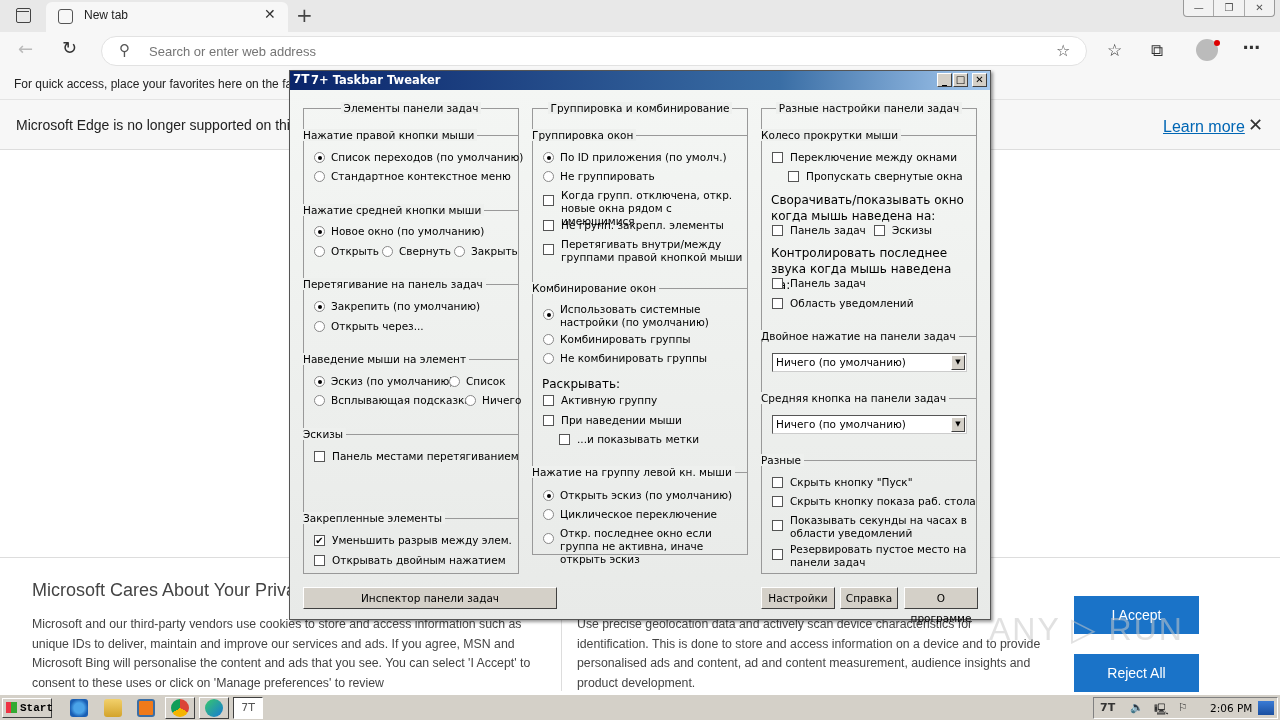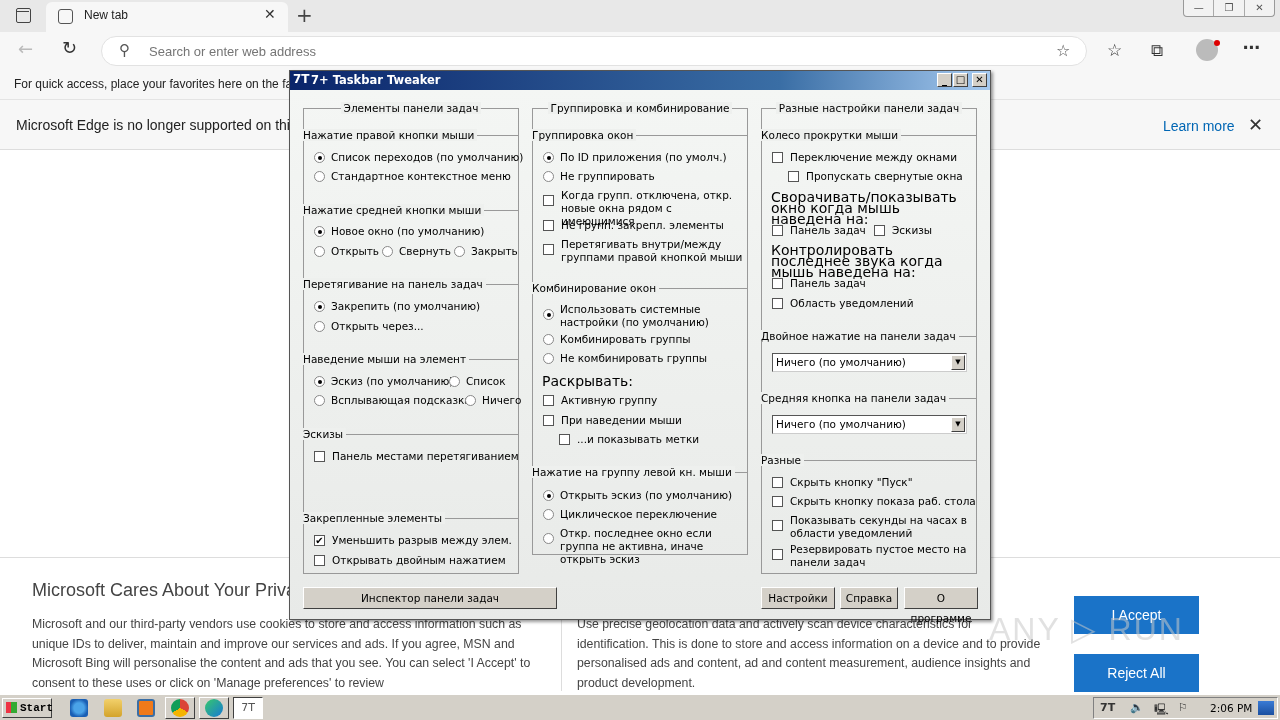--- a/index.html
+++ b/index.html
@@ -24,21 +24,21 @@
 #addr-search{left:17px;top:4px;font-size:15px;color:#555}
 #addr-input{left:47px;top:7px;font-size:13px;color:#555;font-family:"Liberation Sans",sans-serif;border:none;outline:none;width:800px;background:transparent}
 #addr-fav{left:954px;top:4px;font-size:16px;color:#555}
 .tb-icon{top:8px;font-size:17px;color:#333}
 #avatar{left:1196px;top:7px;width:22px;height:22px;border-radius:50%;background:#bbb}
 #avatar:after{content:"";position:absolute;right:-2px;top:1px;width:6px;height:6px;border-radius:50%;background:#d00}
 #favbar{left:0;top:70px;width:1280px;height:30px;background:#f7f7f7;border-bottom:1px solid #e4e4e4}
 #favbar-text{left:14px;top:7px;font-size:12px;color:#222;font-family:"Liberation Sans",sans-serif}
 #infobar{left:0;top:100px;width:1280px;height:50px;background:#f7f7f7;border-bottom:1px solid #ddd}
 #infobar-text{left:16px;top:17px;font-size:14px;color:#222;font-family:"Liberation Sans",sans-serif}
-#learn-more{left:1163px;top:18px;font-size:14px;color:#0066b4;font-family:"Liberation Sans",sans-serif}
+#learn-more{left:1163px;top:18px;font-size:16px;color:#0066b4;text-decoration:underline;font-family:"Liberation Sans",sans-serif}
 #info-close{left:1248px;top:14px;font-size:18px;color:#333}
 
 #cookie{left:0;top:557px;width:1280px;height:133px;background:#fff;border-top:1px solid #ddd}
 #cookie-title{left:32px;top:22px;font-size:18px;color:#444;font-family:"Liberation Sans",sans-serif}
 #cookie-left{left:32px;top:57px;width:510px;font-size:12.3px;line-height:19.5px;color:#444;font-family:"Liberation Sans",sans-serif}
 #cookie-sep{left:561px;top:50px;width:1px;height:83px;background:#ddd}
 #cookie-right{left:577px;top:57px;width:470px;font-size:12.3px;line-height:19.5px;color:#444;font-family:"Liberation Sans",sans-serif}
 #btn-accept,#btn-reject{left:1074px;width:125px;height:38px;background:#1a73c8;color:#fff;font-size:14px;text-align:center;line-height:38px;font-family:"Liberation Sans",sans-serif}
 #btn-accept{top:38px}
 #btn-reject{top:96px}
@@ -52,21 +52,21 @@
 #dlg-body{left:0;top:19px;width:700px;height:529px;background:linear-gradient(180deg,#f4f6f4,#e8eae8)}
 .group{position:absolute;border:1px solid #999}
 .grp-title{position:absolute;top:-7px;left:0;right:0;text-align:center;font-size:10.5px;color:#000;line-height:12px}
 .grp-title span{background:#eef0ee;padding:0 3px}
 .sub{position:absolute;left:-1px;right:-1px;border-top:1px solid #999}
 .sub-title{position:absolute;top:-7px;left:0;font-size:10.5px;color:#000;background:#eef0ee;padding-right:3px;line-height:12px}
 .row{position:absolute;font-size:10.5px;color:#000;line-height:13px;display:flex;align-items:flex-start;white-space:nowrap}
 .radio{width:11px;height:11px;border-radius:50%;border:1px solid #888;background:#fff;margin-right:6px;position:relative;flex:none;margin-top:1px}
 .radio.on:after{content:"";position:absolute;left:3px;top:3px;width:4px;height:4px;border-radius:50%;background:#000}
 .check{width:11px;height:11px;border:1px solid #555;background:#fff;margin-right:7px;position:relative;flex:none;margin-top:1px;font-size:10px;line-height:9px;text-align:center}
-.lbl{position:absolute;font-size:14px;color:#000;line-height:11px}
+.lbl{position:absolute;font-size:12px;color:#000;line-height:16px}
 .combo{position:absolute;height:19px;border:1px solid #555;border-right-color:#ccc;border-bottom-color:#ccc;background:#fff;font-size:10.5px;line-height:17px;padding-left:3px}
 .combo .arrow{position:absolute;right:1px;top:1px;width:14px;height:15px;background:#d4d0c8;border:1px solid;border-color:#fff #404040 #404040 #fff;font-size:7px;text-align:center;line-height:13px}
 .wbtn{position:absolute;height:22px;background:#d4d0c8;border:1px solid;border-color:#fff #404040 #404040 #fff;font-size:10.5px;text-align:center;line-height:20px;color:#000}
 
 #taskbar{left:0;top:694px;width:1280px;height:26px;background:#d4d0c8;border-top:1px solid #fff}
 #start{left:2px;top:3px;width:50px;height:20px;background:#d4d0c8;border:1px solid;border-color:#fff #404040 #404040 #fff;font-size:11px;font-weight:bold;line-height:18px;padding-left:17px;font-family:Liberation Mono, monospace}
 #start:before{content:"";position:absolute;left:3px;top:3px;width:11px;height:11px;background:linear-gradient(90deg,#e34 50%,#3a3 50%);}
 .tbicon{top:4px;width:18px;height:18px;border-radius:3px}
 .tbbtn{top:2px;width:30px;height:22px;border:1px solid;border-color:#fff #404040 #404040 #fff}
 #tray{left:1093px;top:2px;width:185px;height:22px;border:1px solid;border-color:#808080 #fff #fff #808080}

